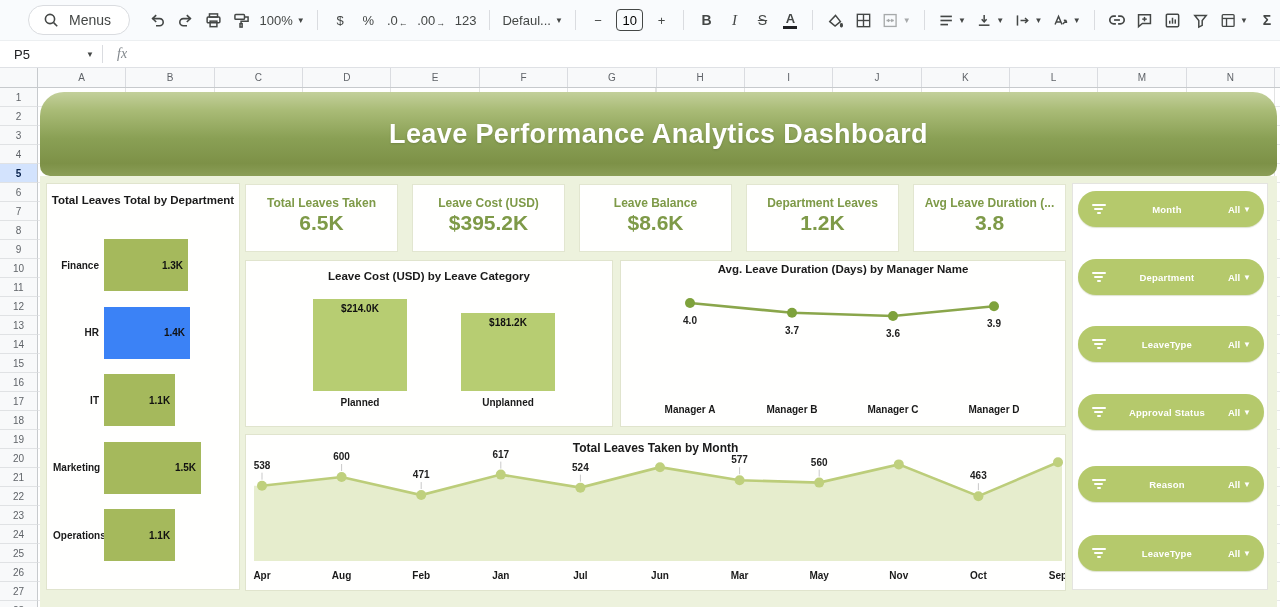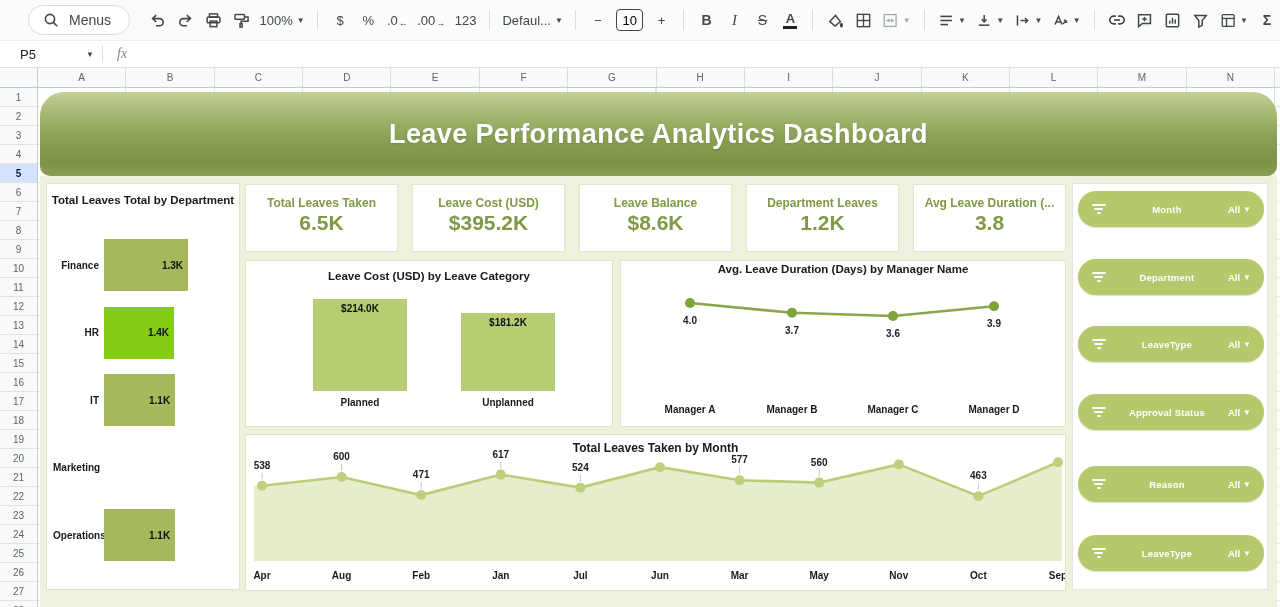--- a/index.html
+++ b/index.html
@@ -23,21 +23,21 @@
   .tclr .a { font-size:13px; font-weight:bold; }
   .tclr .bar { width:14px; height:3px; background:#202124; margin-top:1px; }
   .size-box { width:28px; height:22px; border:1.5px solid #444746; border-radius:4px;
               display:flex; align-items:center; justify-content:center; font-size:13px; margin:0 3px; }
   .tiny-arrow { font-size:9px; margin-left:1px; position:relative; top:3px; }
   .gray-ic { opacity:.45; }
 
   
   .formula-bar { position:absolute; top:40px; left:0; right:0; height:28px; background:#fff;
                  border-top:1px solid #eceff1; border-bottom:1px solid #dfe1e5; display:flex; align-items:center; }
-  .name-box { width:102px; display:flex; align-items:center; padding-left:20px; font-size:13px; color:#202124; cursor:pointer; }
+  .name-box { width:102px; display:flex; align-items:center; padding-left:14px; font-size:13px; color:#202124; cursor:pointer; }
   .name-box .caret { margin-left:auto; margin-right:8px; }
   .fb-div { width:1px; height:18px; background:#dadce0; }
   .fx { font-style:italic; font-family:"Liberation Serif", serif; color:#80868b; font-size:14px; padding-left:14px; flex:1; cursor:text; }
 
   
   .col-row { position:absolute; top:68px; left:0; right:0; height:20px; display:flex; background:#f8f9fa; border-bottom:1px solid #c7cacd; }
   .corner { width:38px; flex:none; background:#f8f9fa; border-right:1px solid #c7cacd; }
   .col-h { width:88.36px; flex:none; display:flex; align-items:center; justify-content:center;
            font-size:10px; color:#5f6368; border-right:1px solid #dadce0; cursor:pointer; }
   .sheet { position:absolute; top:88px; left:0; right:0; bottom:0; }
@@ -363,35 +363,40 @@
           <div class="dept-label">Finance</div>
           <div class="dept-track">
             <div class="dept-bar" style="width: 84.0667px; background: rgb(165, 185, 92);">
               <span class="dept-val">1.3K</span>
             </div>
           </div>
         </div>
         <div class="dept-row" style="top: 122.6px;">
           <div class="dept-label">HR</div>
           <div class="dept-track">
-            <div class="dept-bar" style="width: 70px; background: #84cc16;">
+            <div class="dept-bar" style="width: 86px; background: #3b82f6;">
               <span class="dept-val">1.4K</span>
             </div>
           </div>
         </div>
         <div class="dept-row" style="top: 190.2px;">
           <div class="dept-label">IT</div>
           <div class="dept-track">
             <div class="dept-bar" style="width: 71.1333px; background: rgb(165, 185, 92);">
               <span class="dept-val">1.1K</span>
             </div>
           </div>
         </div>
         <div class="dept-row" style="top: 257.8px;">
           <div class="dept-label">Marketing</div>
+          <div class="dept-track">
+            <div class="dept-bar" style="width: 97px; background: rgb(165, 185, 92);">
+              <span class="dept-val">1.5K</span>
+            </div>
+          </div>
         </div>
         <div class="dept-row" style="top: 325.4px;">
           <div class="dept-label">Operations</div>
           <div class="dept-track">
             <div class="dept-bar" style="width: 71.1333px; background: rgb(165, 185, 92);">
               <span class="dept-val">1.1K</span>
             </div>
           </div>
         </div>
       </div>

